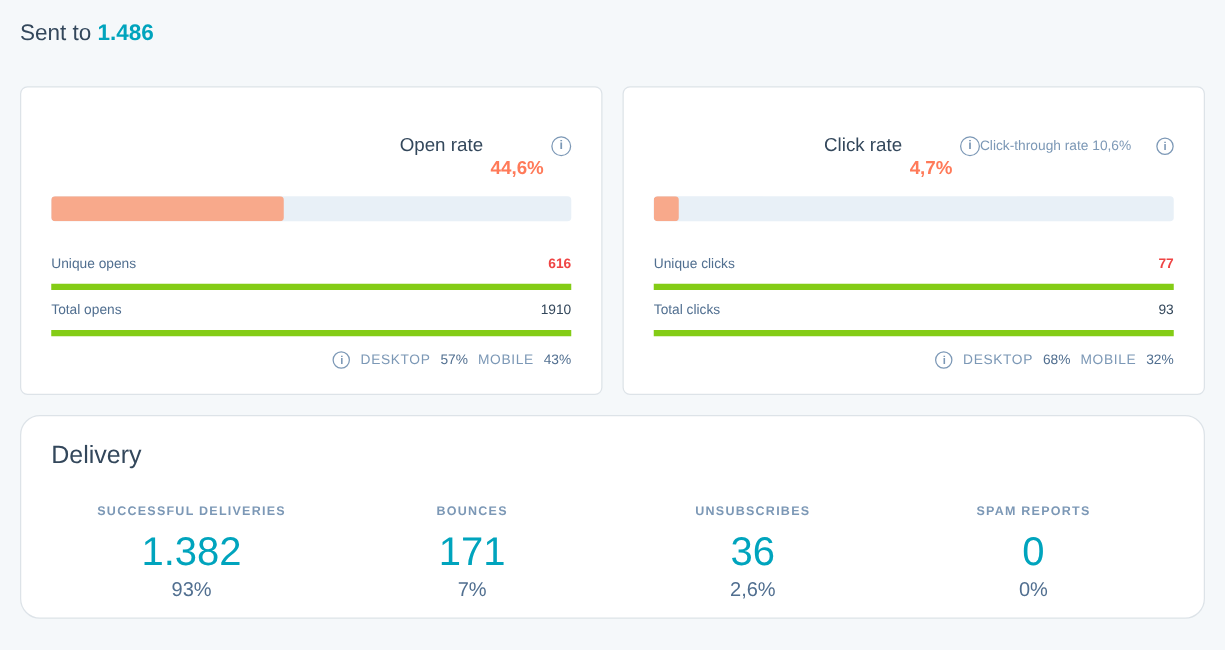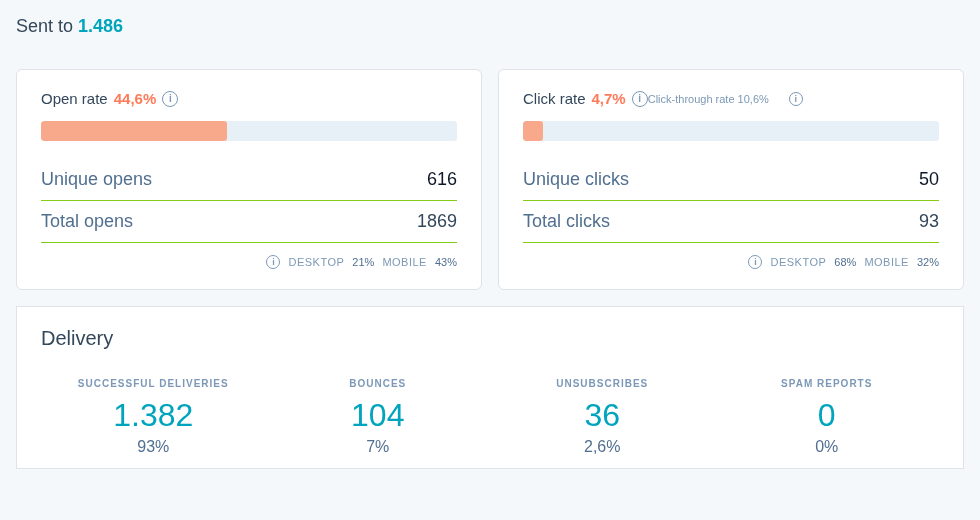--- a/index.html
+++ b/index.html
@@ -29,34 +29,35 @@
     .card {
       background: #fff;
       border: 1px solid #dde3e8;
       border-radius: 6px;
       padding: 20px 24px;
       flex: 1;
     }
     .card-header {
       display: flex;
       align-items: center;
-      justify-content: flex-start;
+      justify-content: flex-end;
       margin-bottom: 14px;
     }
     .card-title {
       font-size: 15px;
       font-weight: 400;
       color: #33475b;
       display: flex;
       align-items: center;
       gap: 6px;
     }
     .card-title .rate {
       color: #ff7a59;
       font-weight: 600;
+      margin-top: 36px;
     }
     .info-icon {
       display: inline-flex;
       align-items: center;
       justify-content: center;
       width: 16px;
       height: 16px;
       border-radius: 50%;
       border: 1.5px solid #7c98b6;
       color: #7c98b6;
@@ -83,36 +84,36 @@
     .progress-bar-fill {
       height: 100%;
       background: #f8a98b;
       border-radius: 3px;
     }
     .stat-row {
       display: flex;
       justify-content: space-between;
       align-items: center;
       padding: 10px 0;
-      border-bottom: 1px solid #84cc16;
-      font-size: 18px;
+      border-bottom: 5px solid #84cc16;
+      font-size: 11px;
     }
     .stat-row:last-of-type {
       border-bottom: none;
     }
     .stat-label {
       color: #516f90;
     }
     .stat-value {
       font-weight: 500;
       color: #33475b;
     }
     .stat-value.blue {
-      color: #0f172a;
-      font-weight: 400;
+      color: #ef4444;
+      font-weight: 700;
     }
     .device-row {
       margin-top: 12px;
       display: flex;
       align-items: center;
       justify-content: flex-end;
       gap: 8px;
       font-size: 11px;
       color: #7c98b6;
     }
@@ -133,21 +134,21 @@
       font-weight: 400;
       color: #7c98b6;
       letter-spacing: 0.5px;
     }
     .device-row .device-pct {
       color: #516f90;
     }
     .delivery-card {
       background: #fff;
       border: 1px solid #dde3e8;
-      border-radius: 0;
+      border-radius: 16px;
       padding: 20px 24px 12px;
     }
     .delivery-title {
       font-size: 20px;
       font-weight: 400;
       color: #33475b;
       margin-bottom: 28px;
     }
     .delivery-stats {
       display: flex;
@@ -198,27 +199,27 @@
     <div class="progress-bar-bg">
       <div class="progress-bar-fill" style="width: 44.6%"></div>
     </div>
 
     <div class="stat-row">
       <span class="stat-label">Unique opens</span>
       <span class="stat-value blue">616</span>
     </div>
     <div class="stat-row">
       <span class="stat-label">Total opens</span>
-      <span class="stat-value">1869</span>
+      <span class="stat-value">1910</span>
     </div>
 
     <div class="device-row">
       <span class="info-icon-sm">i</span>
       <span class="device-label">DESKTOP</span>
-      <span class="device-pct">21%</span>
+      <span class="device-pct">57%</span>
       <span class="device-label">MOBILE</span>
       <span class="device-pct">43%</span>
     </div>
   </div>
 
   <div class="card">
     <div class="card-header">
       <div class="card-title">
         <span>Click rate</span>
         <span class="rate">4,7%</span>
@@ -229,21 +230,21 @@
         <span class="info-icon-sm" style="display:inline-flex;align-items:center;justify-content:center;width:14px;height:14px;border-radius:50%;border:1.5px solid #7c98b6;color:#7c98b6;font-size:9px;font-weight:700;cursor:pointer;">i</span>
       </div>
     </div>
 
     <div class="progress-bar-bg">
       <div class="progress-bar-fill" style="width: 4.7%"></div>
     </div>
 
     <div class="stat-row">
       <span class="stat-label">Unique clicks</span>
-      <span class="stat-value blue">50</span>
+      <span class="stat-value blue">77</span>
     </div>
     <div class="stat-row">
       <span class="stat-label">Total clicks</span>
       <span class="stat-value">93</span>
     </div>
 
     <div class="device-row">
       <span class="info-icon-sm" style="display:inline-flex;align-items:center;justify-content:center;width:14px;height:14px;border-radius:50%;border:1.5px solid #7c98b6;color:#7c98b6;font-size:9px;font-weight:700;cursor:pointer;">i</span>
       <span class="device-label">DESKTOP</span>
       <span class="device-pct">68%</span>
@@ -258,21 +259,21 @@
   <div class="delivery-title">Delivery</div>
   <div class="delivery-stats">
 
   <div class="delivery-stat">
       <div class="delivery-stat-label">SUCCESSFUL DELIVERIES</div>
       <div class="delivery-stat-value">1.382</div>
       <div class="delivery-stat-pct">93%</div>
     </div>
       <div class="delivery-stat">
       <div class="delivery-stat-label">BOUNCES</div>
-      <div class="delivery-stat-value">104</div>
+      <div class="delivery-stat-value">171</div>
       <div class="delivery-stat-pct">7%</div>
     </div>
       <div class="delivery-stat">
       <div class="delivery-stat-label">UNSUBSCRIBES</div>
       <div class="delivery-stat-value">36</div>
       <div class="delivery-stat-pct">2,6%</div>
     </div>
       <div class="delivery-stat">
       <div class="delivery-stat-label">SPAM REPORTS</div>
       <div class="delivery-stat-value">0</div>

